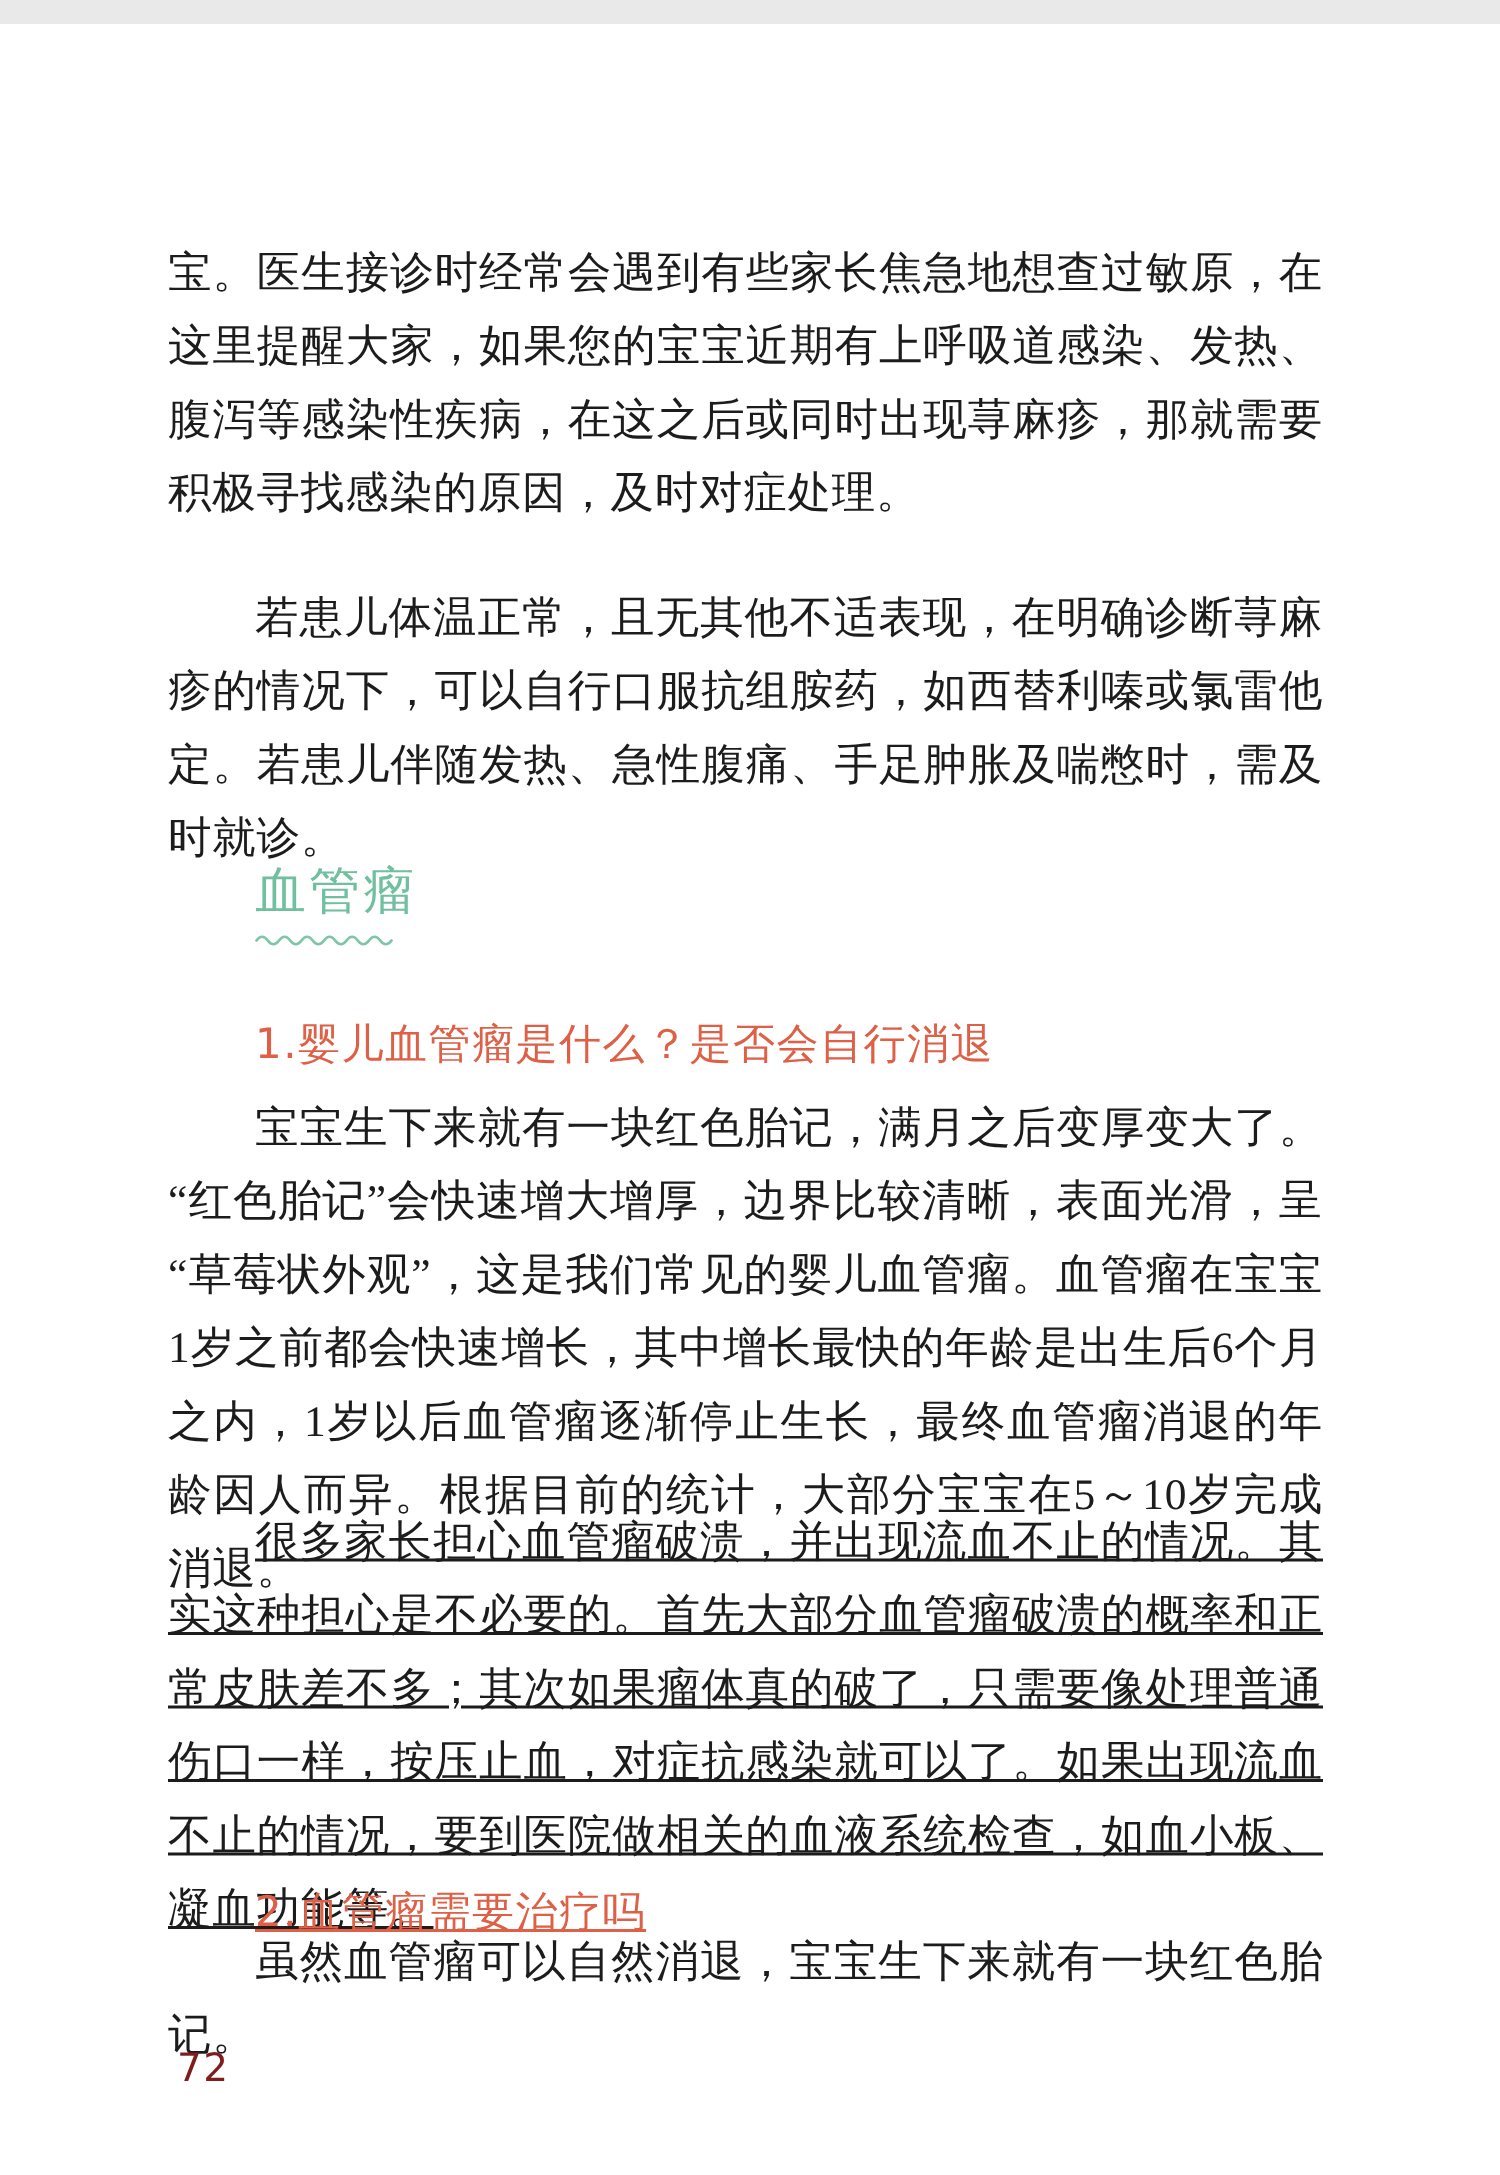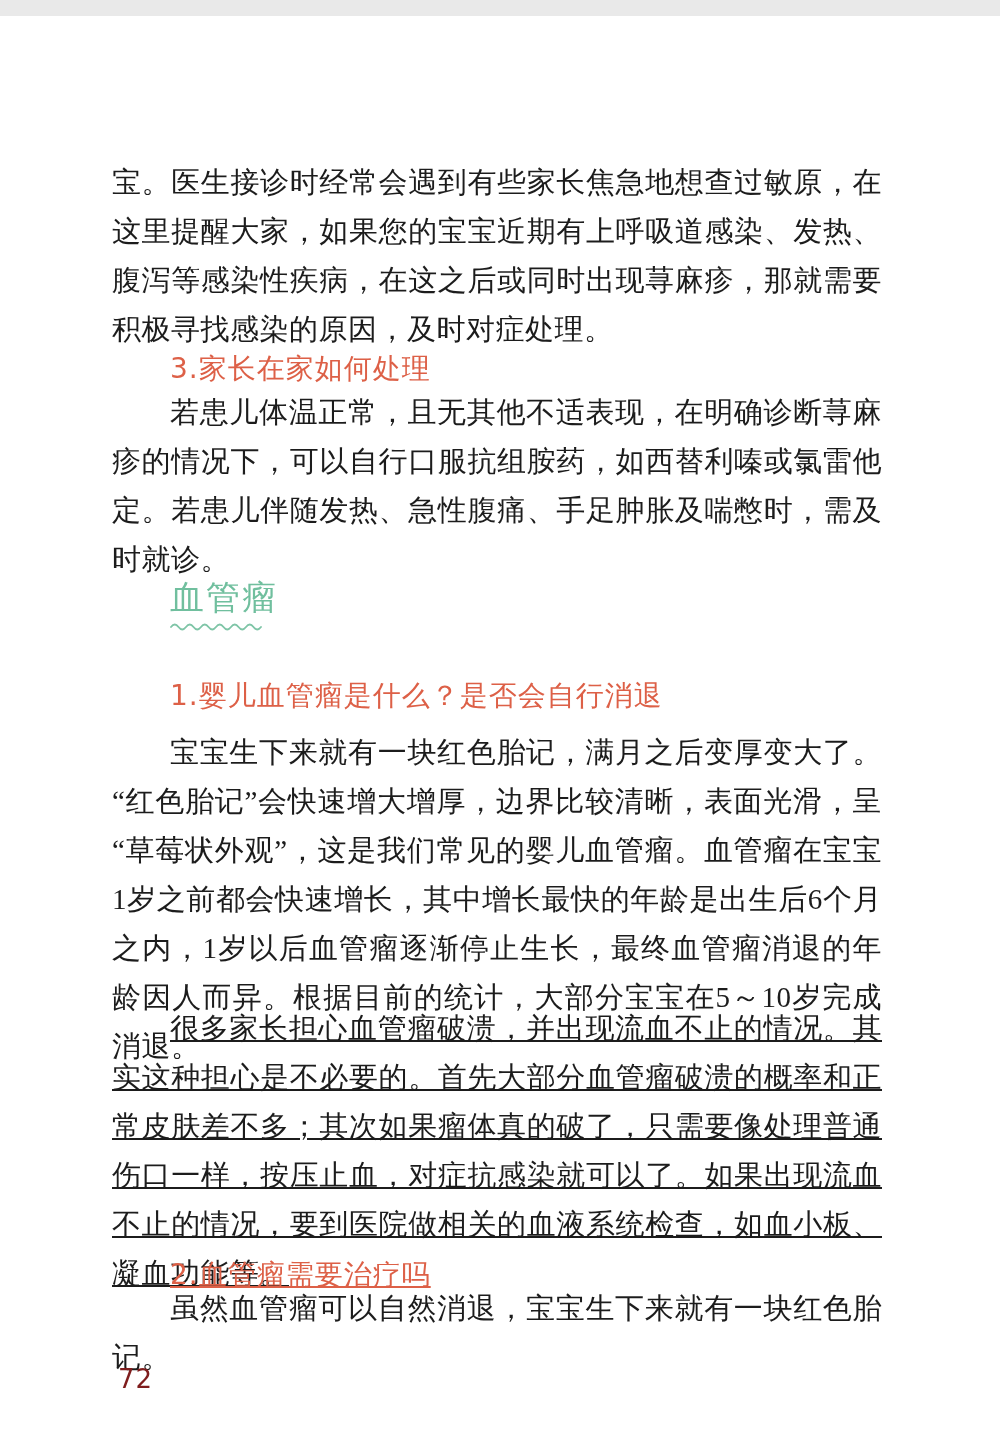--- a/index.html
+++ b/index.html
@@ -35,21 +35,21 @@
     font-weight:normal;
     font-size:28px;
     line-height:36px;
     color:#dd6047;
     letter-spacing:1px;
   }
   .section-title{
     position:absolute;left:0;right:0;
     margin:0;
     padding-left:58px;
-    font-family:Liberation Sans, sans-serif;
+    font-family:Liberation Mono, monospace;
     font-weight:normal;
     font-size:34px;
     line-height:40px;
     color:#70bf9e;
     letter-spacing:2px;
   }
   .wavy{
     position:absolute;
     left:58px;
     display:block;
@@ -64,21 +64,20 @@
   }
 </style>
 </head>
 <body>
 
 <div class="page">
   <main class="text-col">
 
     <p class="body-para" style="top:142px;">宝。医生接诊时经常会遇到有些家长焦急地想查过敏原，在这里提醒大家，如果您的宝宝近期有上呼吸道感染、发热、腹泻等感染性疾病，在这之后或同时出现荨麻疹，那就需要积极寻找感染的原因，及时对症处理。</p>
 
-    <h3 class="sub-heading" style="top:335px;">3.家长在家如何处理</h3>
 
     <p class="body-para indent" style="top:372px;">若患儿体温正常，且无其他不适表现，在明确诊断荨麻疹的情况下，可以自行口服抗组胺药，如西替利嗪或氯雷他定。若患儿伴随发热、急性腹痛、手足肿胀及喘憋时，需及时就诊。</p>
 
     <h2 class="section-title" style="top:561px;">血管瘤</h2>
 
     <svg class="wavy" style="top:604px;" width="96" height="12" viewBox="0 0 96 12" aria-hidden="true">
       <path d="M1 7 Q4.75 2 8.5 7 T16 7 T23.5 7 T31 7 T38.5 7 T46 7 T53.5 7 T61 7 T68.5 7 T76 7 T83.5 7 T91 7" fill="none" stroke="#7fc5a7" stroke-width="1.8" stroke-linecap="round"></path>
     </svg>
 
     <h3 class="sub-heading" style="top:662px;">1.婴儿血管瘤是什么？是否会自行消退</h3>

